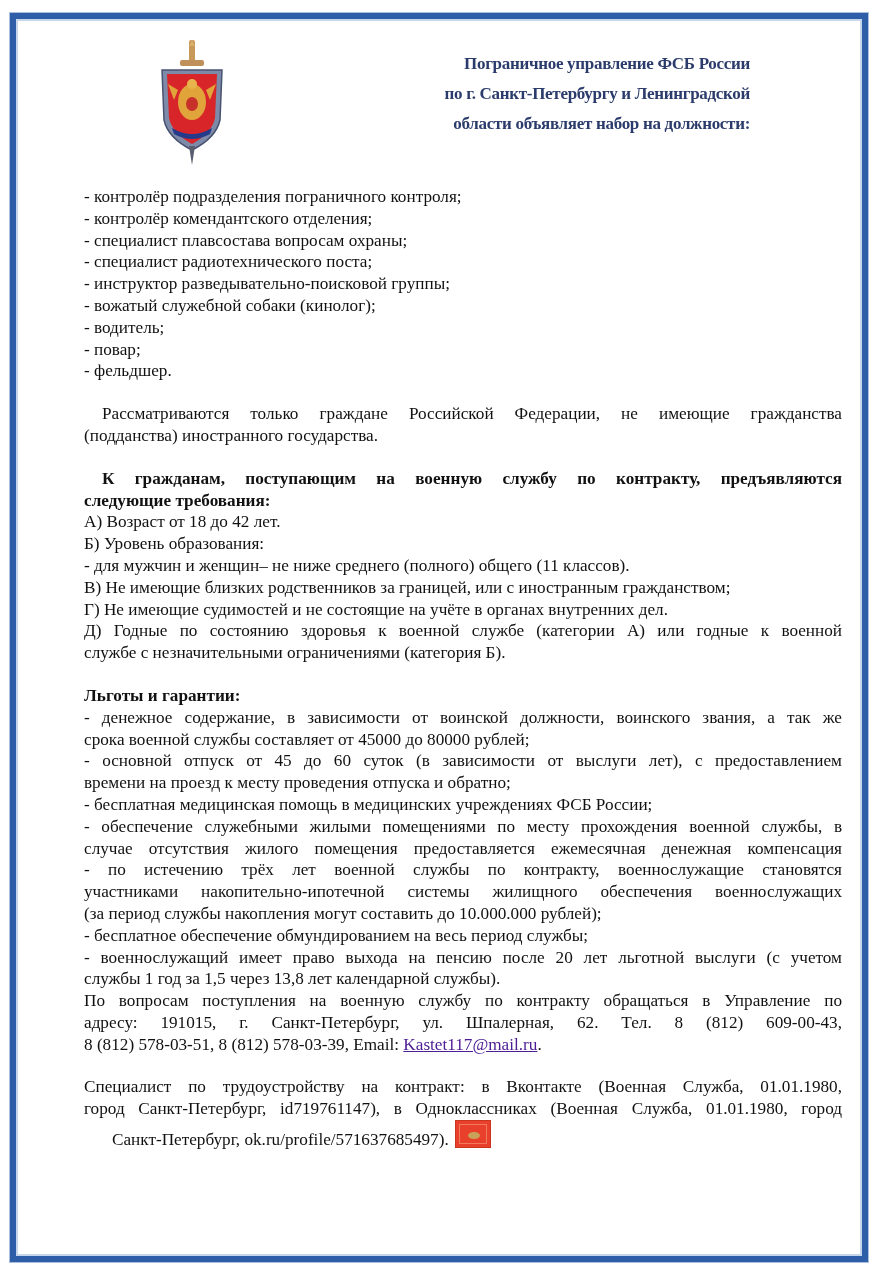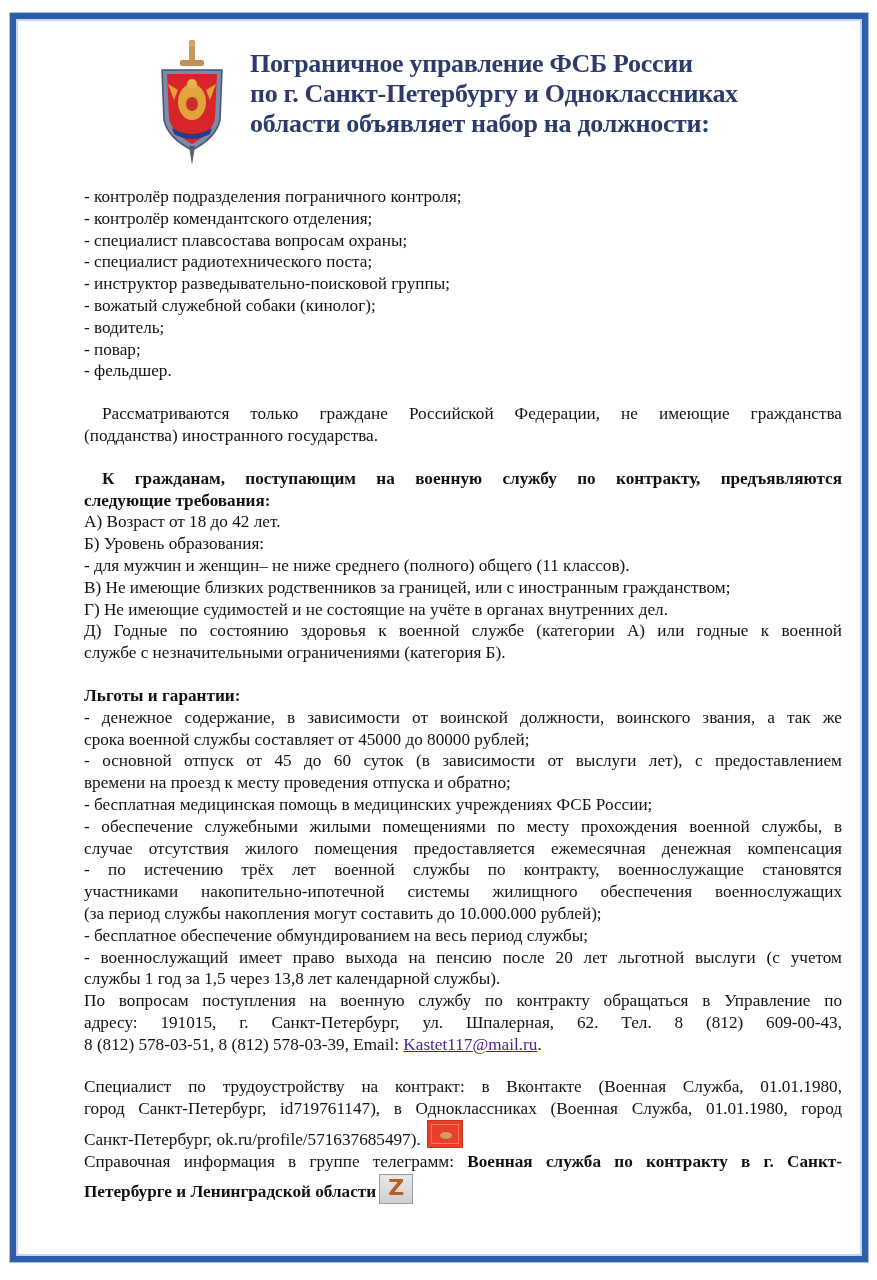--- a/index.html
+++ b/index.html
@@ -7,44 +7,44 @@
       font-family: "Liberation Serif", "DejaVu Serif", serif; color: #111; }
     .frame-outer { position: absolute; left: 9px; top: 12px; width: 860px; height: 1251px;
       border: 1px solid #a9bfdc; box-sizing: border-box; }
     .frame-thick { position: absolute; left: 10px; top: 13px; width: 858px; height: 1249px;
       border: 6px solid #2e5ea8; box-sizing: border-box; }
     .frame-inner { position: absolute; left: 16px; top: 19px; width: 846px; height: 1237px;
       border: 2px solid #c7d6ea; box-sizing: border-box; }
     .page { position: absolute; left: 18px; top: 21px; width: 842px; height: 1233px; background: #fff; }
 
     .emblem { position: absolute; left: 158px; top: 40px; width: 68px; height: 125px; }
-    .title { position: absolute; left: 250px; top: 49px; width: 500px; text-align: left;
+    .title { position: absolute; left: 250px; top: 49px; width: 500px; text-align: right;
       font-family: "Liberation Serif", "DejaVu Serif", serif; font-weight: bold;
-      color: #2b3b6b; font-size: 26px; line-height: 30px; letter-spacing: -0.3px; }
+      color: #2b3b6b; font-size: 17px; line-height: 30px; letter-spacing: -0.3px; }
     .title div { white-space: nowrap; }
 
     .content { position: absolute; left: 84px; top: 186px; width: 758px;
       font-size: 17.2px; line-height: 21.8px; }
     .line { white-space: nowrap; }
     .just { text-align: justify; text-align-last: justify; white-space: normal; }
     .para-gap { height: 21px; }
     .indent { text-indent: 18px; }
     b { font-weight: bold; }
     .link { color: #4c1d95; text-decoration: underline; }
     .flag-icon { display: inline-block; width: 36px; height: 28px; vertical-align: -3px; margin-left: 6px;
       background: #e8402b; border: 1px solid #c9361f; box-sizing: border-box; position: relative; }
     .flag-icon::before { content: ""; position: absolute; left: 3px; top: 3px; right: 3px; bottom: 3px;
       border: 1px solid #f07a5f; }
     .flag-icon::after { content: ""; position: absolute; left: 12px; top: 11px; width: 12px; height: 7px;
       border-radius: 50%; background: #c9a25a; }
     .z-icon { display: inline-block; width: 34px; height: 30px; vertical-align: 2px; margin-left: 3px;
       background: linear-gradient(#e8e8e8, #cfcfcf); border: 1px solid #9a9a9a; box-sizing: border-box;
       position: relative; text-align: center; font-family: "DejaVu Sans", sans-serif; font-weight: bold;
       font-size: 22px; line-height: 26px; color: #b0602a; }
-    .tall-line { line-height: 38px; }
+    .tall-line { line-height: 38px; margin-left: 28px; }
   </style>
 </head>
 <body>
 
 <div class="frame-outer"></div>
 <div class="frame-thick"></div>
 <div class="frame-inner"></div>
 <div class="page"></div>
 
 <svg class="emblem" viewBox="0 0 68 125">
@@ -56,21 +56,21 @@
   <ellipse cx="34" cy="62" rx="14" ry="18" fill="#e0a43a"></ellipse>
   <path d="M20,50 L10,44 L16,60 Z M48,50 L58,44 L52,60 Z" fill="#e0a43a"></path>
   <circle cx="34" cy="44" r="5" fill="#e8b34c"></circle>
   <ellipse cx="34" cy="64" rx="6" ry="7" fill="#c8302a"></ellipse>
   <path d="M14,88 Q34,100 54,88 L52,94 Q34,104 16,94 Z" fill="#243a8a"></path>
   <polygon points="31,106 37,106 34,125" fill="#5a5e6e"></polygon>
 </svg>
 
 <div class="title">
   <div>Пограничное управление ФСБ России</div>
-  <div>по г. Санкт-Петербургу и Одноклассниках</div>
+  <div>по г. Санкт-Петербургу и Ленинградской</div>
   <div>области объявляет набор на должности:</div>
 </div>
 
 <div class="content">
 
   <div>
     <div class="line">- контролёр подразделения пограничного контроля;</div>
     <div class="line">- контролёр комендантского отделения;</div>
     <div class="line">- специалист плавсостава вопросам охраны;</div>
     <div class="line">- специалист радиотехнического поста;</div>
@@ -134,21 +134,13 @@
   <div class="para-gap"></div>
 
   <div>
     <div class="just">Специалист по трудоустройству на контракт: в Вконтакте (Военная Служба, 01.01.1980,</div>
     <div class="just">город Санкт-Петербург, id719761147), в Одноклассниках (Военная Служба, 01.01.1980, город</div>
     <div class="line tall-line">
       <span>Санкт-Петербург, ok.ru/profile/571637685497).</span><span class="flag-icon"></span>
     </div>
   </div>
 
-  <div style="margin-top:-8px">
-    <div class="just">
-      <span>Справочная информация в группе телеграмм: </span><b>Военная служба по контракту в г. Санкт-</b>
-    </div>
-    <div class="line tall-line">
-      <b>Петербурге и Ленинградской области</b><span class="z-icon">Z</span>
-    </div>
-  </div>
 </div>
 
 </body></html>

